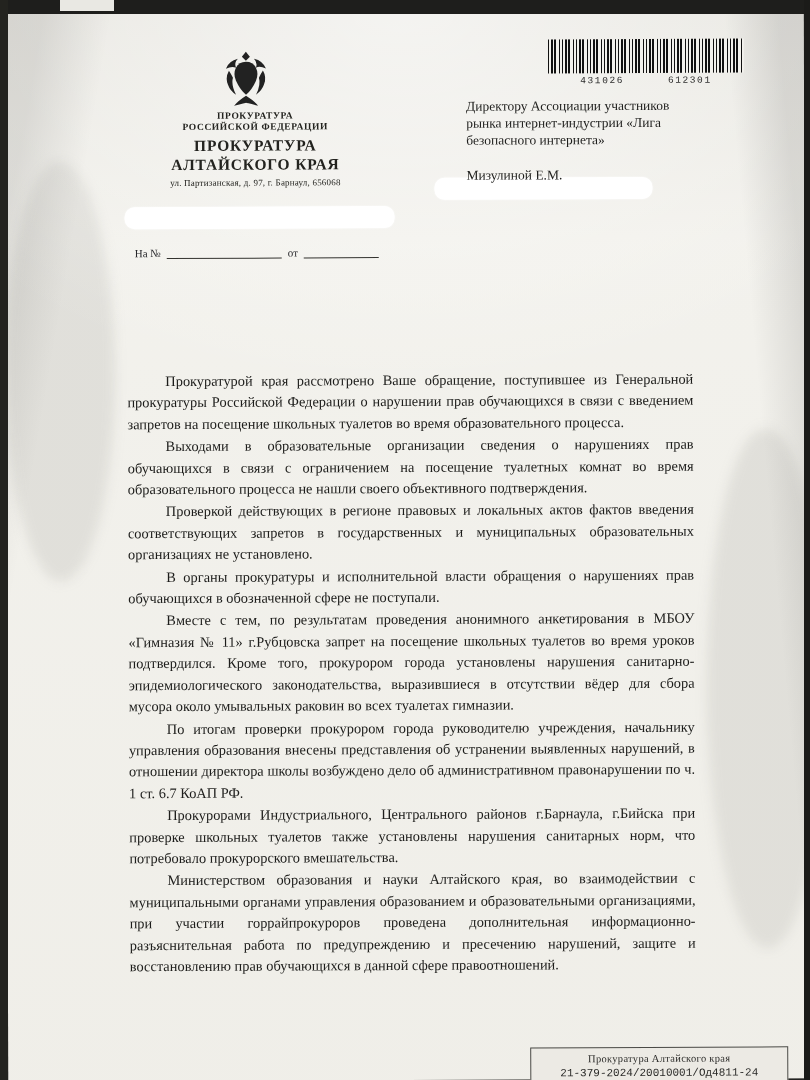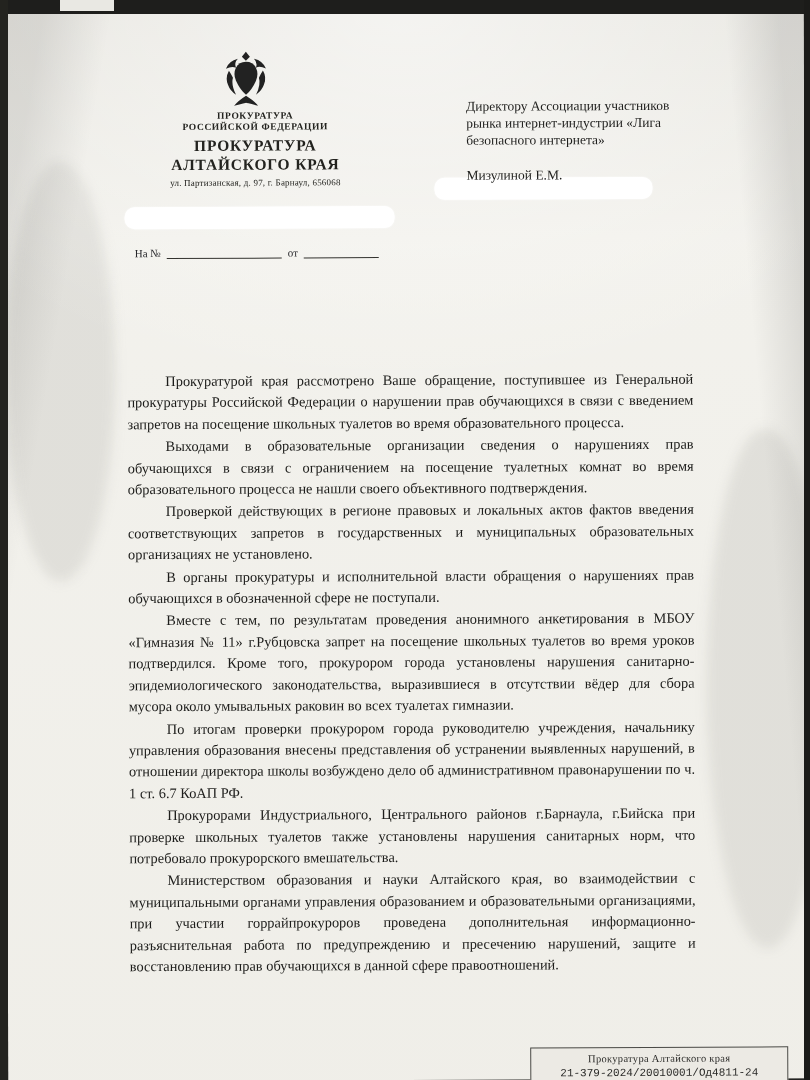--- a/index.html
+++ b/index.html
@@ -223,20 +223,28 @@
 
 <div id="photo">
 
   <div id="page">
 
     <div class="blotch" style="left:0;top:150px;width:110px;height:420px;"></div>
     <div class="blotch" style="right:-20px;top:420px;width:120px;height:520px;"></div>
 
     <div id="header">
 
+      <div class="barcode-wrap">
+        <div class="barcode"></div>
+        <div class="barcode-num">
+          <span>431026</span>
+          &nbsp;&nbsp;&nbsp;&nbsp;
+          <span>612301</span>
+        </div>
+      </div>
 
       <div class="emblem">
         <svg width="62" height="60" viewBox="0 0 62 60" aria-hidden="true">
           <g fill="#32322f">
             <path d="M31 3 l4 5 -4 4 -4-4z"></path>
             <path d="M23 10 q-9 2 -12 10 q6 -3 10 -1 q-2 -5 2 -9z"></path>
             <path d="M39 10 q9 2 12 10 q-6 -3 -10 -1 q2 -5 -2 -9z"></path>
             <path d="M31 13 q7 0 10 6 q3 6 0 13 q-4 9 -10 14 q-6 -5 -10 -14 q-3 -7 0 -13 q3 -6 10 -6z"></path>
             <path d="M14 22 q-4 7 -1 14 q2 6 8 10 q-5 -10 -3 -17 q-2 -4 -4 -7z"></path>
             <path d="M48 22 q4 7 1 14 q-2 6 -8 10 q5 -10 3 -17 q2 -4 4 -7z"></path>

